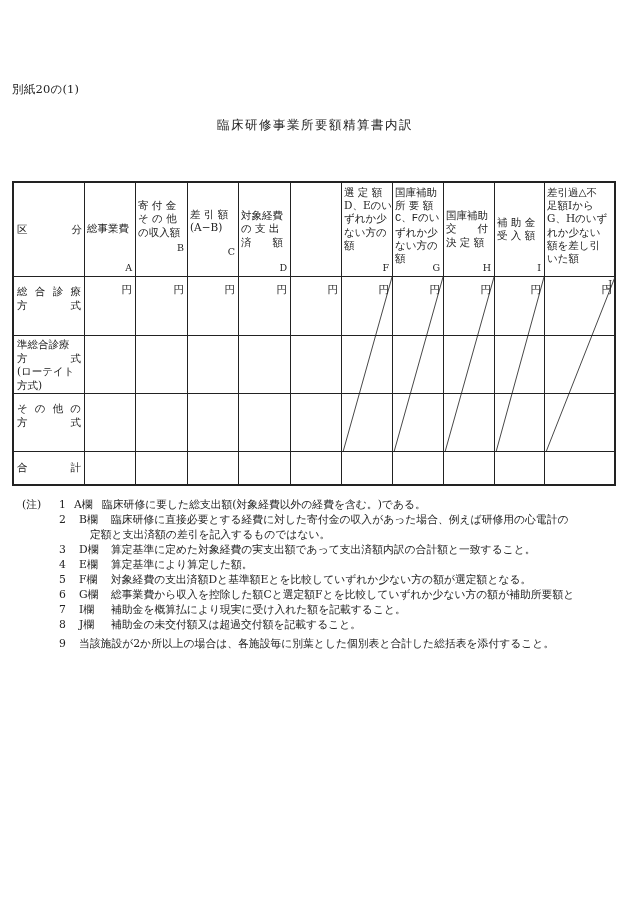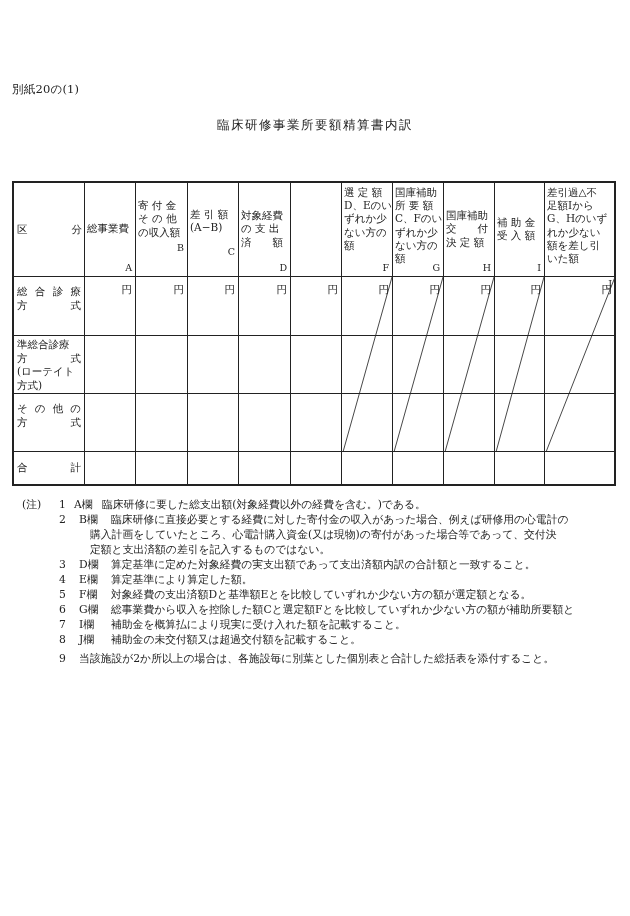--- a/index.html
+++ b/index.html
@@ -89,21 +89,21 @@
         <div style="white-space: nowrap;">ずれか少</div>
         <div style="white-space: nowrap;">ない方の</div>
         <div style="white-space: nowrap;">額</div>
       </div>
       <span class="lbl">F</span>
     </div>
     <div class="cell hdr" style="left: 381px; top: 0px; width: 47px; height: 92px; align-items: flex-start;">
       <div style="margin-top: 3px;">
         <div style="white-space: nowrap;">国庫補助</div>
         <div style="white-space: nowrap;">所 要 額</div>
-        <div style="white-space: nowrap;">C、Fのい</div>
+        <div style="white-space: nowrap; font-family: Liberation Mono, monospace;">C、Fのい</div>
         <div style="white-space: nowrap;">ずれか少</div>
         <div style="white-space: nowrap;">ない方の</div>
         <div style="white-space: nowrap;">額</div>
       </div>
       <span class="lbl">G</span>
     </div>
     <div class="cell hdr" style="left: 432px; top: 0px; width: 47px; height: 92px;">
       <div>
         <div style="white-space: nowrap;">国庫補助</div>
         <div style="white-space: nowrap;">交　　付</div>
@@ -204,21 +204,20 @@
     <div class="cell" style="left: 328px; top: 269px; width: 51px; height: 34px;"></div>
     <div class="cell" style="left: 379px; top: 269px; width: 51px; height: 34px;"></div>
     <div class="cell" style="left: 430px; top: 269px; width: 51px; height: 34px;"></div>
     <div class="cell" style="left: 481px; top: 269px; width: 50px; height: 34px;"></div>
     <div class="cell" style="left: 531px; top: 269px; width: 71px; height: 34px;"></div>
   </div>
 
 <div class="notes" id="notes">
     <div class="note-row"><span style="position: absolute; left: 0px;">(注)</span><span style="position: absolute; left: 37px;">1</span><span style="position: absolute; left: 52px; text-align: center;">A欄</span><span style="margin-left: 80px;">臨床研修に要した総支出額(対象経費以外の経費を含む。)である。</span></div>
     <div class="note-row"><span style="position: absolute; left: 37px;">2</span><span style="position: absolute; left: 57px;">B欄</span><span style="margin-left: 89px;">臨床研修に直接必要とする経費に対した寄付金の収入があった場合、例えば研修用の心電計の</span></div>
-    <div class="note-row"><span style="margin-left: 68px;">購入計画をしていたところ、心電計購入資金(又は現物)の寄付があった場合等であって、交付決</span></div>
     <div class="note-row"><span style="margin-left: 68px;">定額と支出済額の差引を記入するものではない。</span></div>
     <div class="note-row"><span style="position: absolute; left: 37px;">3</span><span style="position: absolute; left: 57px;">D欄</span><span style="margin-left: 89px;">算定基準に定めた対象経費の実支出額であって支出済額内訳の合計額と一致すること。</span></div>
     <div class="note-row"><span style="position: absolute; left: 37px;">4</span><span style="position: absolute; left: 57px;">E欄</span><span style="margin-left: 89px;">算定基準により算定した額。</span></div>
     <div class="note-row"><span style="position: absolute; left: 37px;">5</span><span style="position: absolute; left: 57px;">F欄</span><span style="margin-left: 89px;">対象経費の支出済額Dと基準額Eとを比較していずれか少ない方の額が選定額となる。</span></div>
     <div class="note-row"><span style="position: absolute; left: 37px;">6</span><span style="position: absolute; left: 57px;">G欄</span><span style="margin-left: 89px;">総事業費から収入を控除した額Cと選定額Fとを比較していずれか少ない方の額が補助所要額と</span></div>
     <div class="note-row"><span style="position: absolute; left: 37px;">7</span><span style="position: absolute; left: 57px;">I欄</span><span style="margin-left: 89px;">補助金を概算払により現実に受け入れた額を記載すること。</span></div>
     <div class="note-row"><span style="position: absolute; left: 37px;">8</span><span style="position: absolute; left: 57px;">J欄</span><span style="margin-left: 89px;">補助金の未交付額又は超過交付額を記載すること。</span></div>
     <div class="note-row" style="margin-top: 4px;"><span style="position: absolute; left: 37px;">9</span><span style="margin-left: 57px;">当該施設が2か所以上の場合は、各施設毎に別葉とした個別表と合計した総括表を添付すること。</span></div>
   </div>
 

